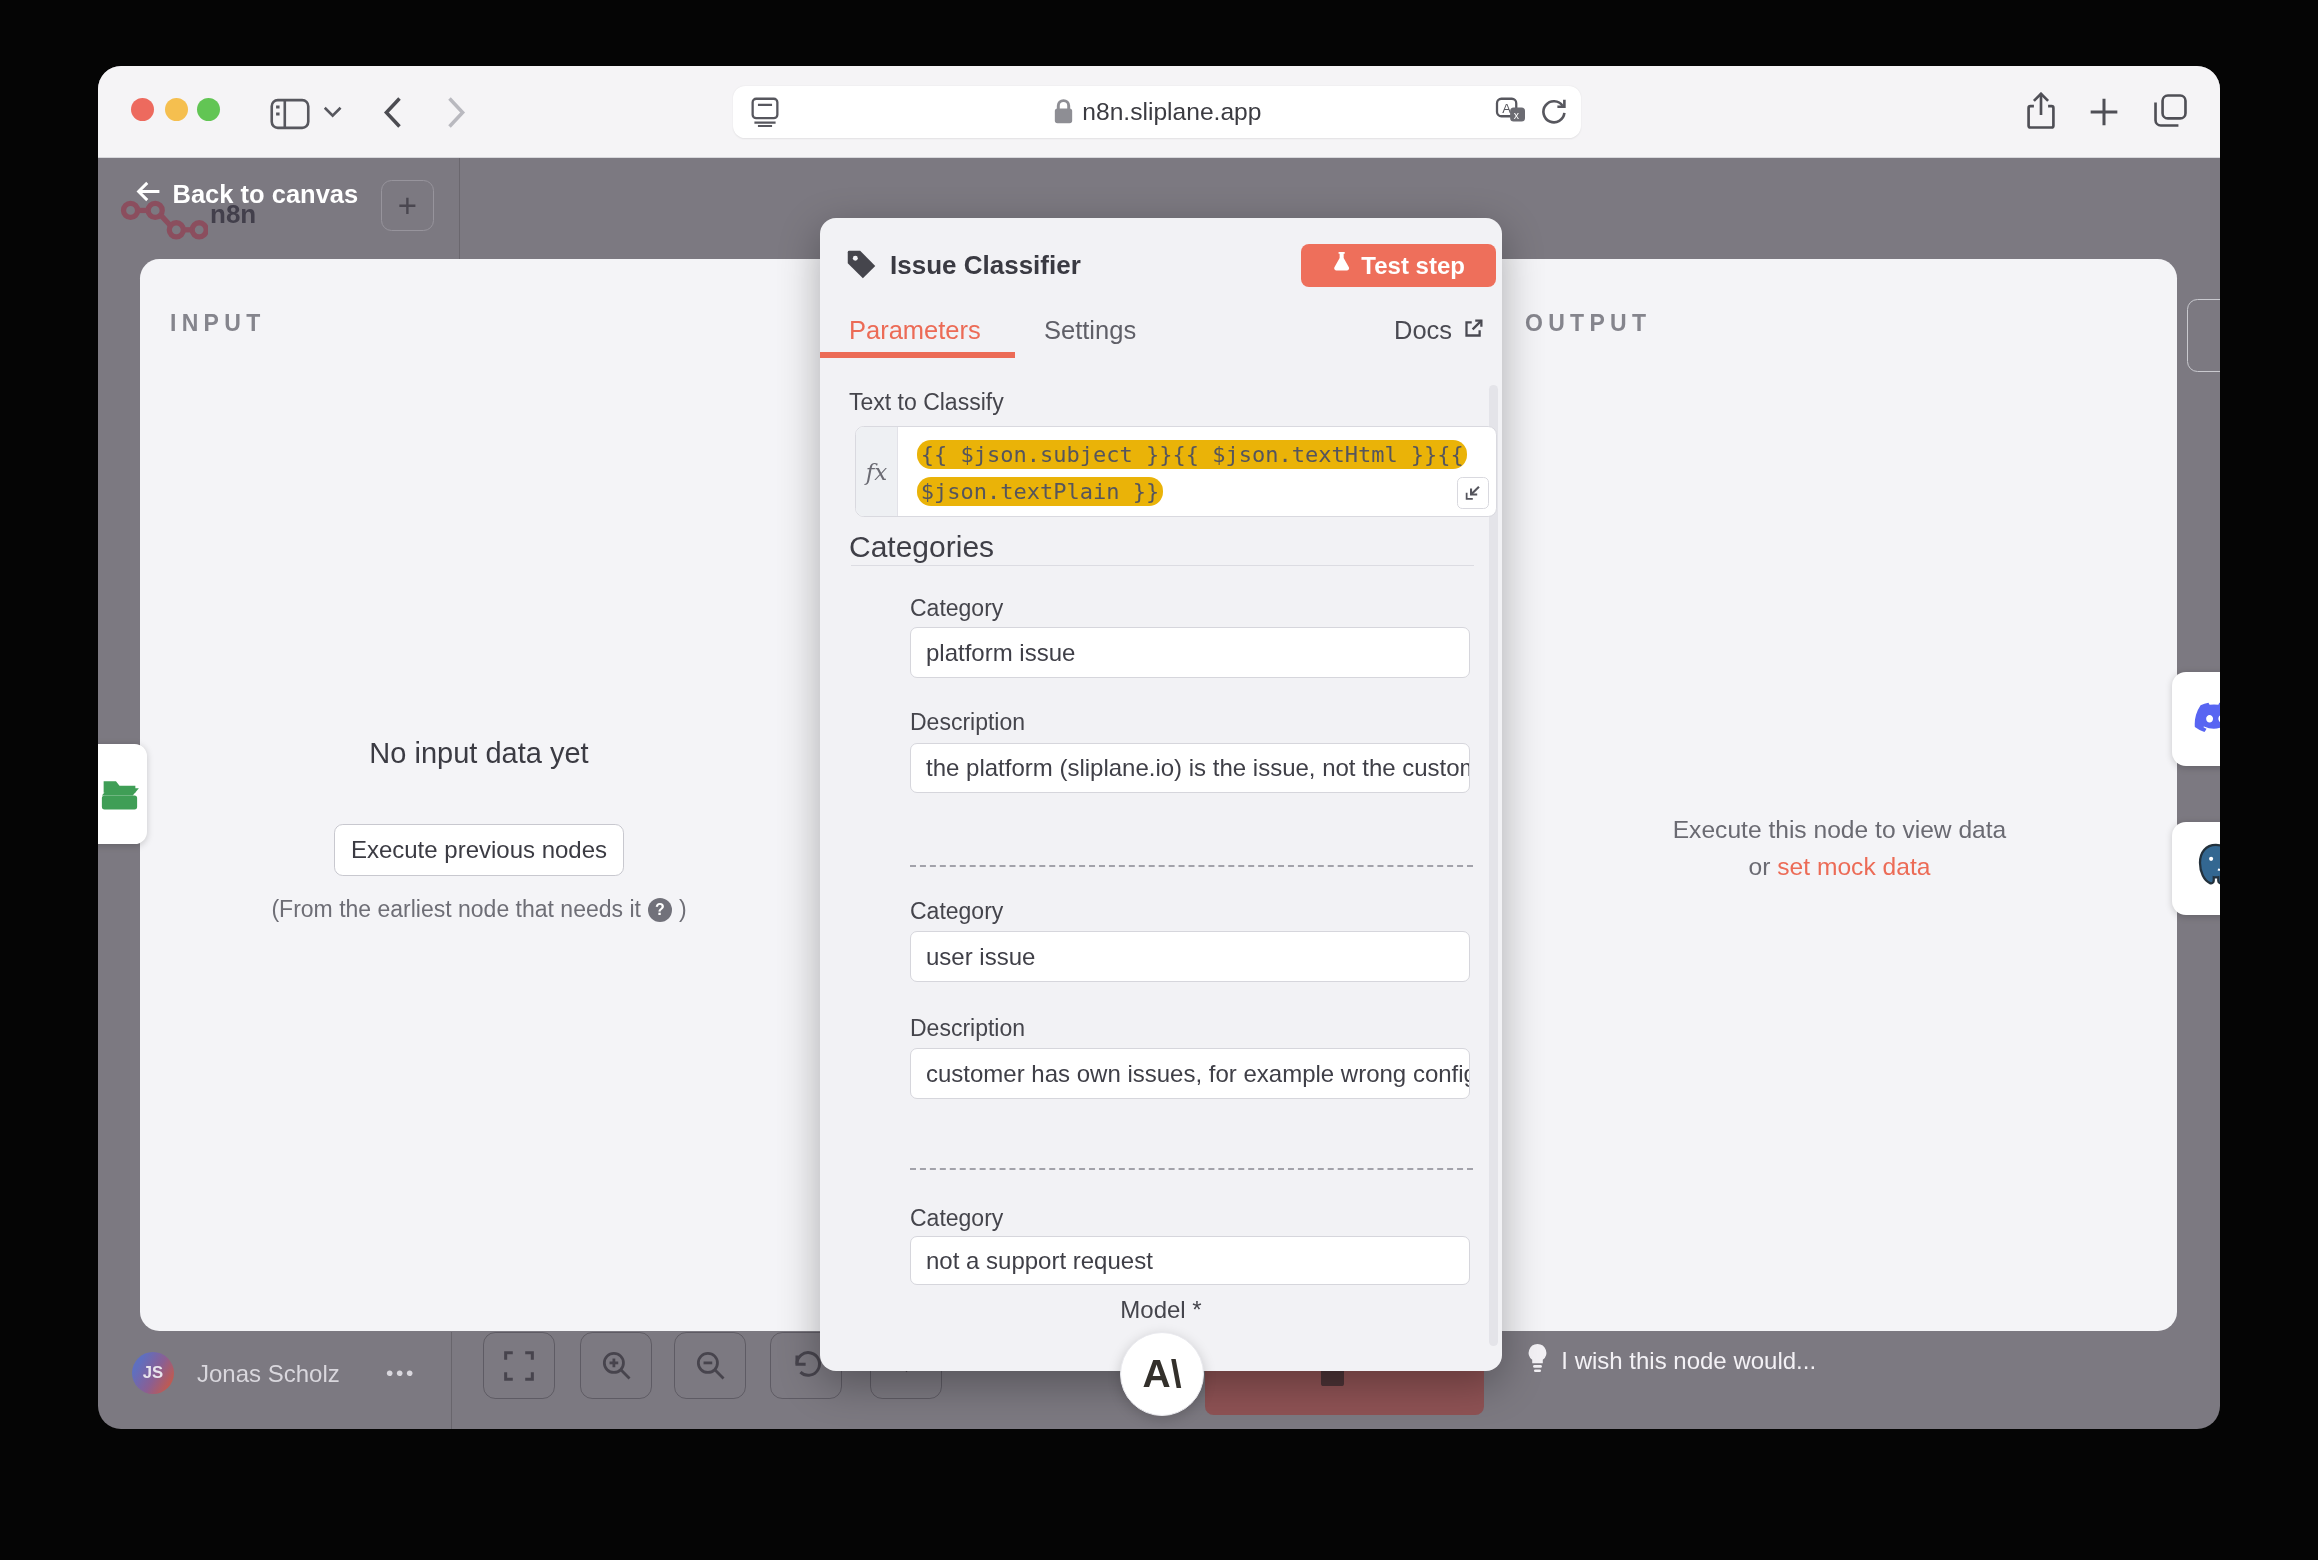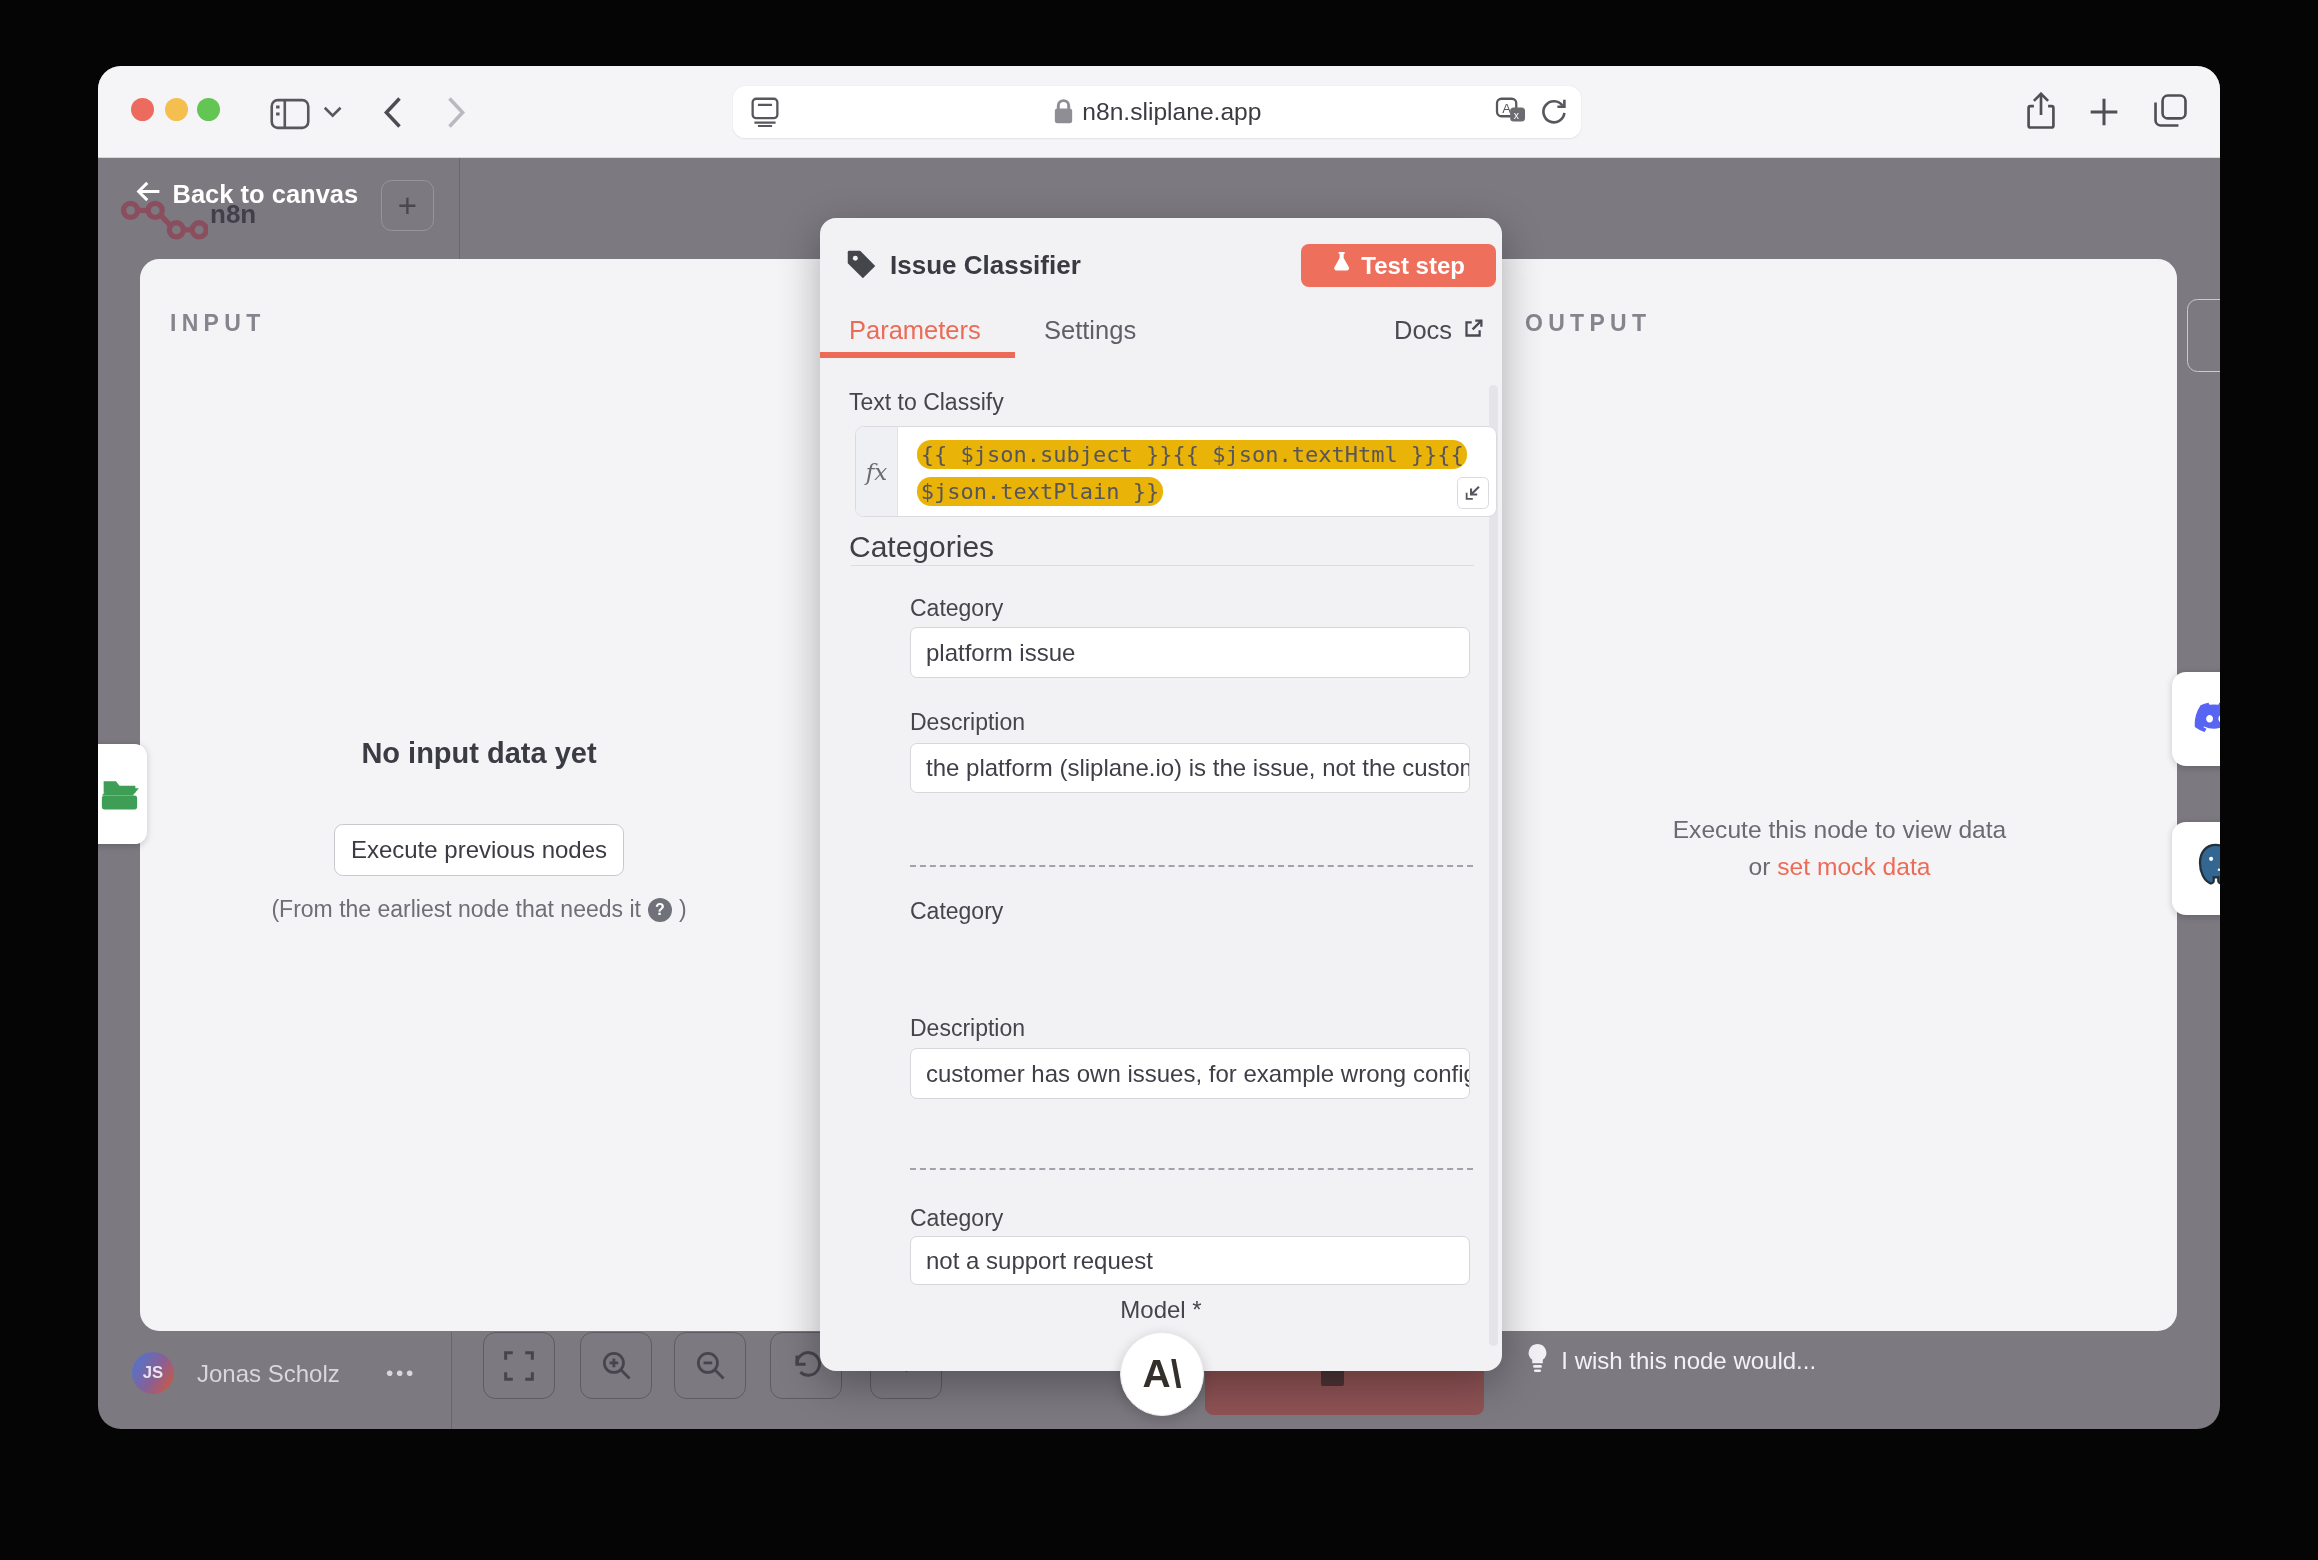--- a/index.html
+++ b/index.html
@@ -26,21 +26,21 @@
   
   .back-link { display:flex; align-items:center; gap:10.5px; color:#ffffff; font-size:25.5px; font-weight:700; cursor:pointer; }
   .plus-btn { width:53px; height:51px; border:1.8px solid #97949c; border-radius:10.5px; color:#4a4750;
               font-size:33px; display:flex; align-items:center; justify-content:center; font-weight:400; }
   .dim-logo-text { font-size:26px; font-weight:700; color:#3c3946; opacity:.9; }
 
   
   .ndv { position:absolute; left:42px; top:193px; width:2037px; height:1072px;
          background:#f4f4f7; border-radius:19.3px; }
   .panel-label { font-size:23px; font-weight:700; letter-spacing:5.3px; color:#85858d; }
-  .empty-title { font-size:29px; font-weight:700; color:#3b3b43; text-align:center; }
+  .empty-title { font-size:29px; font-weight:400; color:#3b3b43; text-align:center; }
   .exec-btn { width:290px; height:52px; background:#ffffff; border:1.8px solid #c8c8cf; border-radius:8.8px;
               font-size:24px; color:#3b3b43; display:flex; align-items:center; justify-content:center; }
   .hint { font-size:23px; color:#6e6e76; display:flex; align-items:center; gap:7px; justify-content:center; }
   .qmark { width:24px; height:24px; border-radius:50%; background:#71717a; color:#fff; font-size:16px;
            font-weight:700; display:inline-flex; align-items:center; justify-content:center; }
   .out-line1 { font-size:24.6px; color:#6a6a72; text-align:center; }
   .out-line2 { font-size:24.6px; color:#6a6a72; text-align:center; }
   .mock-link { color:#ec6b56; cursor:pointer; }
 
   
@@ -380,20 +380,23 @@
       <span>platform issue</span>
     </div>
     <div class="abs m-label" style="left:90px; top:491px;">Description</div>
     <div class="field" style="left:90px; top:525px; width:560px; height:50px;">
       <span>the platform (sliplane.io) is the issue, not the customer</span>
     </div>
 
     <div class="dash-rule" style="top:647px;"></div>
 
     <div class="abs m-label" style="left:90px; top:680px;">Category</div>
+    <div class="field" style="left:90px; top:713px; width:560px; height:51px;">
+      <span>user issue</span>
+    </div>
     <div class="abs m-label" style="left:90px; top:797px;">Description</div>
     <div class="field" style="left:90px; top:830px; width:560px; height:51px;">
       <span>customer has own issues, for example wrong configur</span>
     </div>
 
     <div class="dash-rule" style="top:950px;"></div>
 
     <div class="abs m-label" style="left:90px; top:987px;">Category</div>
     <div class="field" style="left:90px; top:1018px; width:560px; height:49px;">
       <span>not a support request</span>

